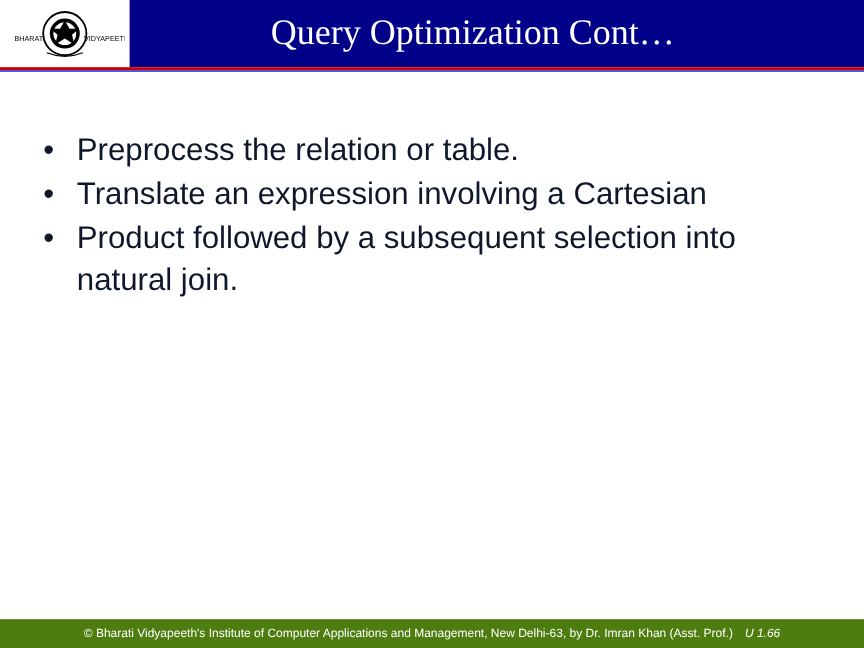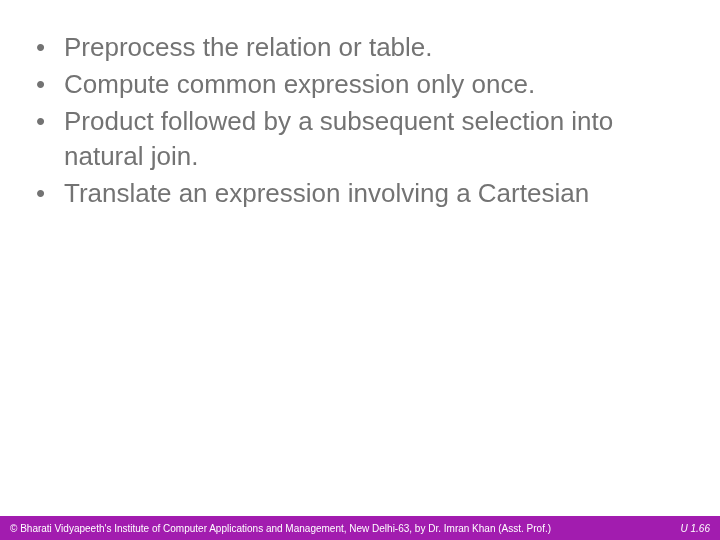--- a/index.html
+++ b/index.html
@@ -40,71 +40,83 @@
     padding-right: 40px;
   }
 
   .body {
     padding: 30px 30px 0 30px;
   }
   .bullets {
     list-style: none;
     font-size: 26px;
     line-height: 1.35;
-    color: #737373;
+    color: #0f172a;
+    margin-top: 21px;
   }
   .bullets li {
     position: relative;
     padding-left: 34px;
     margin-bottom: 2px;
   }
   .bullets li::before {
     content: "•";
     position: absolute;
     left: 6px;
     top: 0;
     font-size: 26px;
   }
   .bullets li .line { display: block; }
   
 
   .footer {
     position: absolute;
     left: 0; right: 0; bottom: 0;
     height: 24px;
-    background: #a21caf;
+    background: #4d7c0f;
     color: #ffffff;
     font-size: 10px;
     display: flex;
     align-items: center;
-    justify-content: space-between;
+    justify-content: center;
     padding: 0 10px;
   }
   .footer-left { white-space: nowrap; overflow: hidden; }
   .footer-right { white-space: nowrap; padding-left: 10px; font-style: italic; }
 </style>
 </head>
 <body>
 
 <div class="slide">
 
+  <div class="header">
+    <div class="logo">
+      <svg viewBox="0 0 100 48">
+        <text x="8" y="30" font-size="6" fill="#000">BHARATI</text>
+        <circle cx="50" cy="24" r="18" fill="none" stroke="#000" stroke-width="1.5"></circle>
+        <circle cx="50" cy="24" r="11" fill="none" stroke="#000" stroke-width="3"></circle>
+        <path d="M50 13 L54 20 L62 20 L56 25 L58 33 L50 28 L42 33 L44 25 L38 20 L46 20 Z" fill="#000"></path>
+        <text x="66" y="30" font-size="6" fill="#000">VIDYAPEETH</text>
+        <path d="M35 40 Q50 46 65 40" fill="none" stroke="#000" stroke-width="1"></path>
+      </svg>
+    </div>
+    <div class="title">Query Optimization Cont…</div>
+    <div class="header-underline"></div>
+  </div>
 
   <div class="body">
     <ul class="bullets">
       <li>
           <span class="line">Preprocess the relation or table.</span>
         </li>
       <li>
-          <span class="line">Compute common expression only once.</span>
+          <span class="line">Translate an expression involving a Cartesian</span>
         </li>
       <li>
           <span class="line">Product followed by a subsequent selection into natural join.</span>
-        </li>
-      <li>
-          <span class="line">Translate an expression involving a Cartesian</span>
         </li>
     </ul>
   </div>
 
   <div class="footer">
     <div class="footer-left">© Bharati Vidyapeeth's Institute of Computer Applications and Management, New Delhi-63, by  Dr. Imran Khan (Asst. Prof.)</div>
     <div class="footer-right">U 1.66</div>
   </div>
 
 </div>

